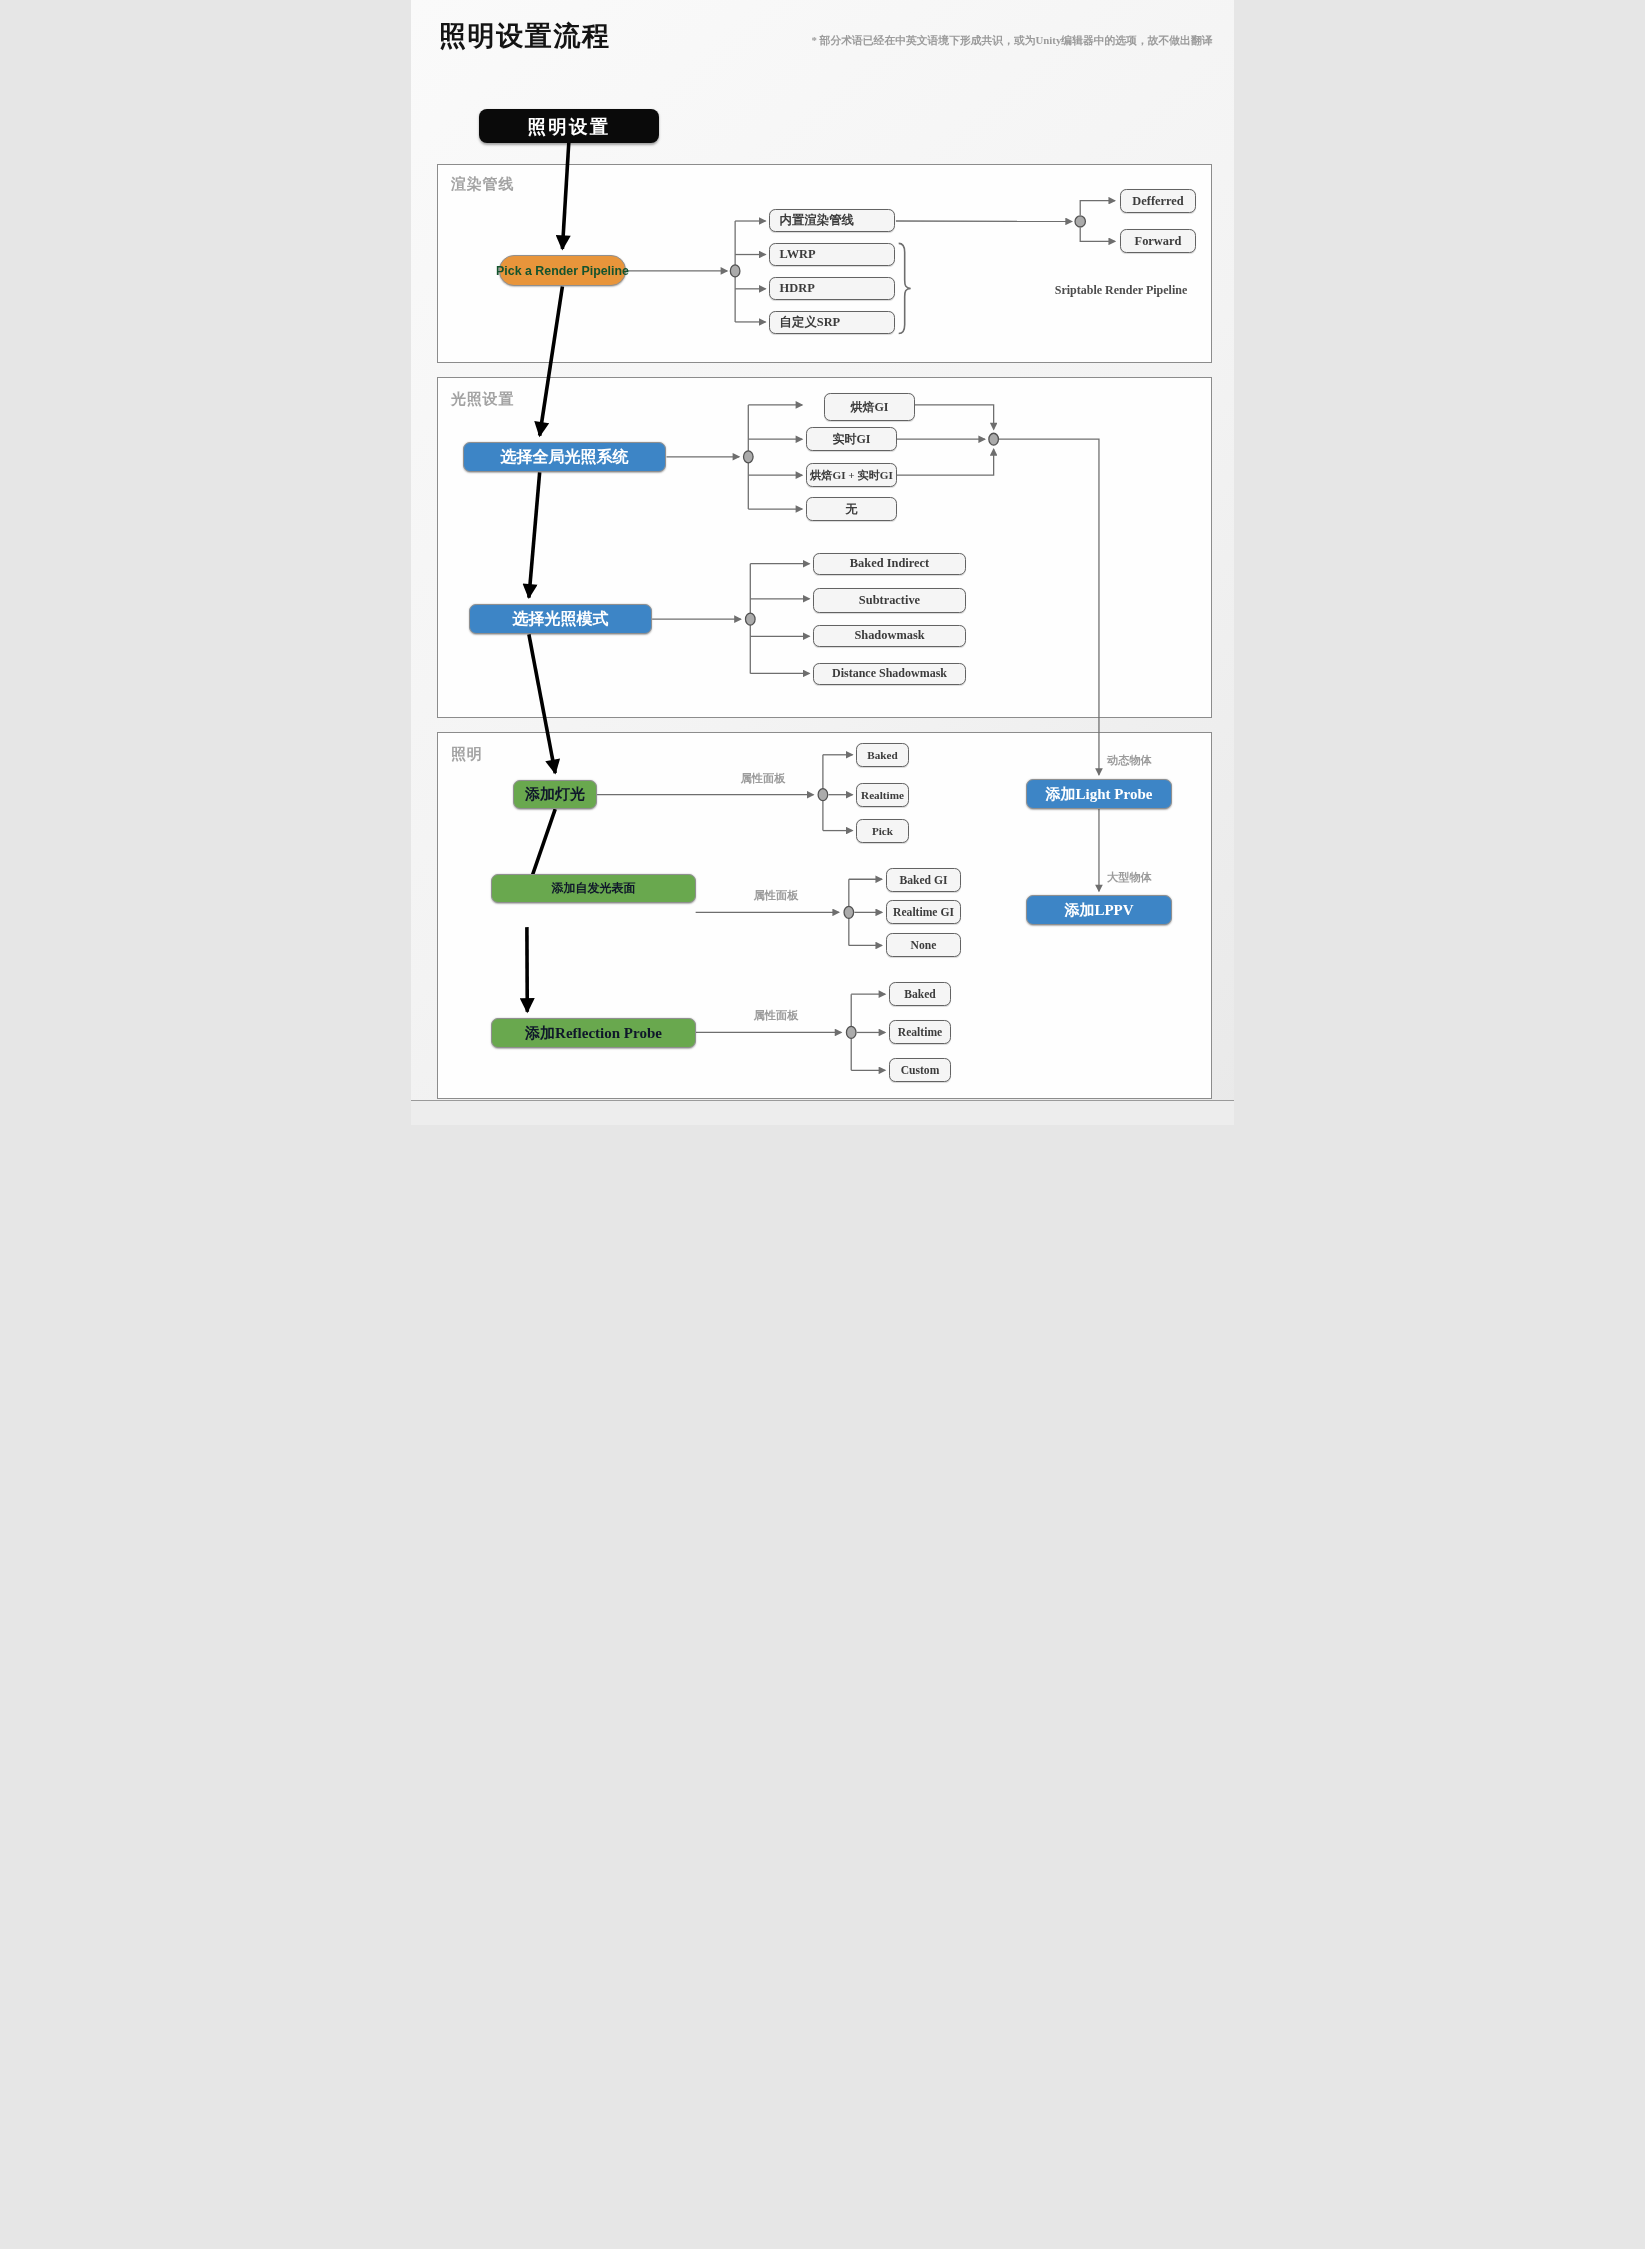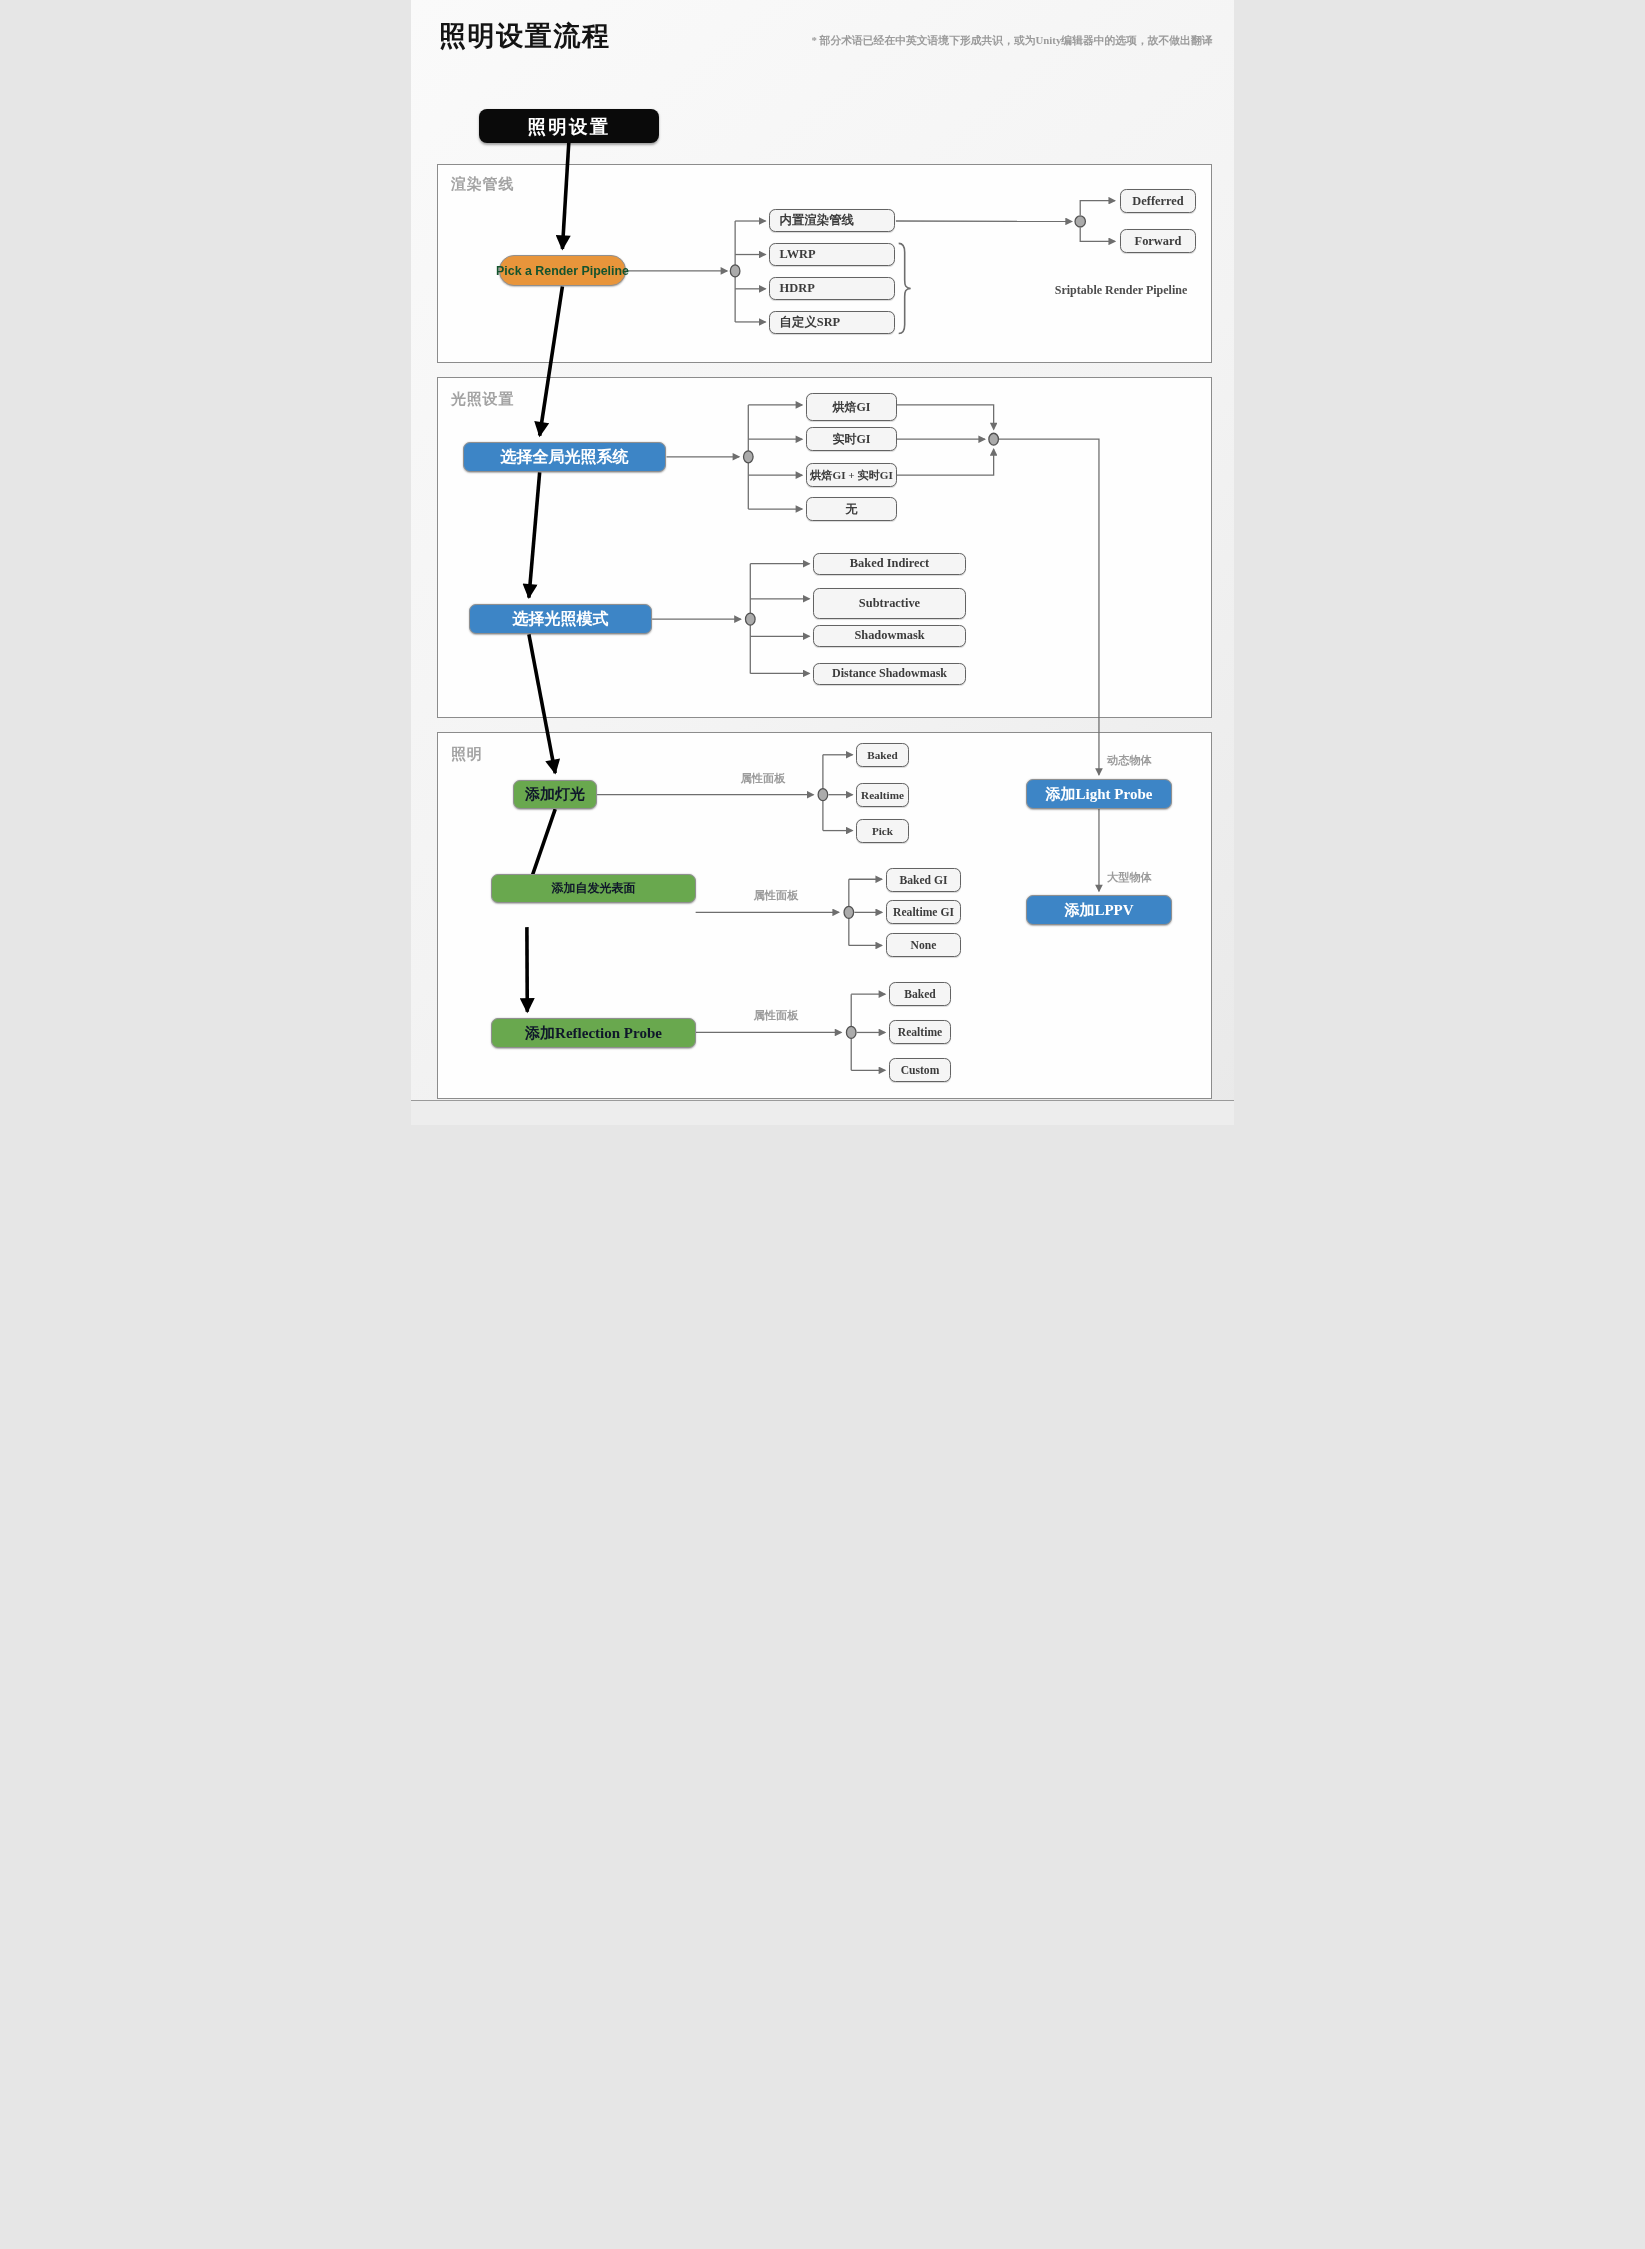--- a/index.html
+++ b/index.html
@@ -136,27 +136,27 @@
   <div class="node orange" style="left:88px;top:255px;width:127px;height:31px;">Pick a Render Pipeline</div>
   <div class="node opt opt-left" style="left:358px;top:209px;width:126px;height:23px;">内置渲染管线</div>
   <div class="node opt opt-left" style="left:358px;top:243px;width:126px;height:23px;">LWRP</div>
   <div class="node opt opt-left" style="left:358px;top:277px;width:126px;height:23px;">HDRP</div>
   <div class="node opt opt-left" style="left:358px;top:311px;width:126px;height:23px;">自定义SRP</div>
   <div class="node opt" style="left:709px;top:189px;width:76px;height:24px;">Defferred</div>
   <div class="node opt" style="left:709px;top:229px;width:76px;height:24px;">Forward</div>
   <div class="srp-label" style="left:710px;top:283px;transform:translateX(-50%);">Sriptable Render Pipeline</div>
 
   <div class="node blue" style="left:52px;top:442px;width:203px;height:30px;font-size:16px;">选择全局光照系统</div>
-  <div class="node opt" style="left:395px;top:393px;width:91px;height:28px;font-size:12px;">烘焙GI</div>
+  <div class="node opt" style="left:413px;top:393px;width:91px;height:28px;font-size:12px;">烘焙GI</div>
   <div class="node opt" style="left:395px;top:427px;width:91px;height:24px;font-size:12px;">实时GI</div>
   <div class="node opt" style="left:395px;top:463px;width:91px;height:24px;font-size:11.2px;">烘焙GI + 实时GI</div>
   <div class="node opt" style="left:395px;top:497px;width:91px;height:24px;font-size:12px;">无</div>
   <div class="node blue" style="left:58px;top:604px;width:183px;height:30px;font-size:16px;">选择光照模式</div>
   <div class="node opt" style="left:402px;top:553px;width:153px;height:21.5px;">Baked Indirect</div>
-  <div class="node opt" style="left:402px;top:588px;width:153px;height:31px;">Subtractive</div>
+  <div class="node opt" style="left:402px;top:588px;width:153px;height:25px;">Subtractive</div>
   <div class="node opt" style="left:402px;top:625px;width:153px;height:21.5px;">Shadowmask</div>
   <div class="node opt" style="left:402px;top:663px;width:153px;height:21.5px;font-size:12px;text-align:right;">Distance Shadowmask</div>
 
   <div class="node green" style="left:102px;top:780px;width:84px;height:29px;font-size:15px;">添加灯光</div>
   <div class="wire-label" style="left:352px;top:771px;transform:translateX(-50%);">属性面板</div>
   <div class="node opt" style="left:445px;top:743px;width:53px;height:24px;font-size:11.2px;">Baked</div>
   <div class="node opt" style="left:445px;top:783px;width:53px;height:24px;font-size:11.2px;">Realtime</div>
   <div class="node opt" style="left:445px;top:819px;width:53px;height:24px;font-size:11.2px;">Pick</div>
 
   <div class="node green" style="left:80px;top:874px;width:205px;height:29px;font-size:12px;">添加自发光表面</div>

